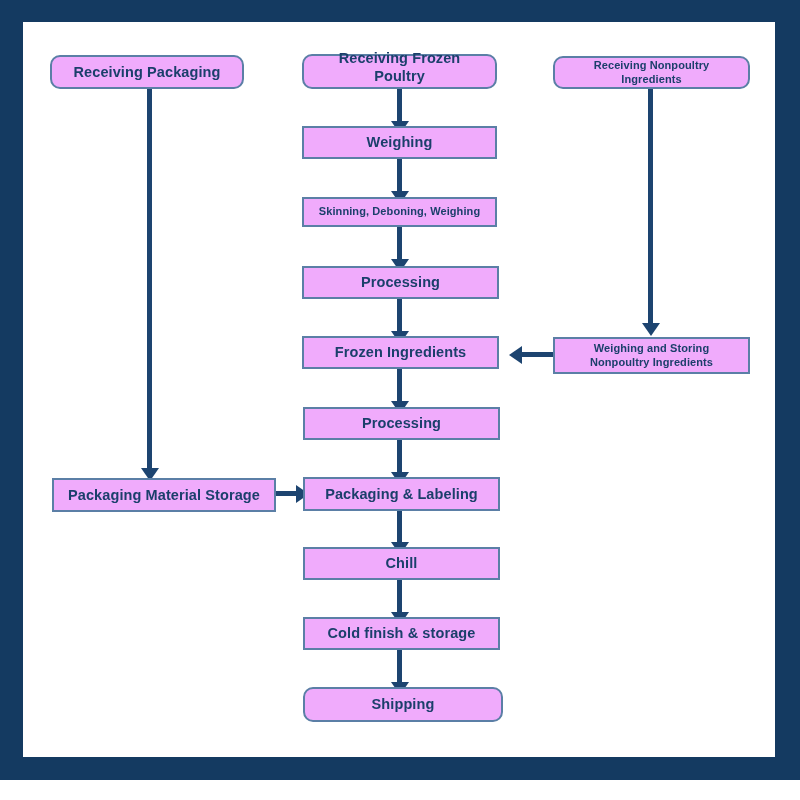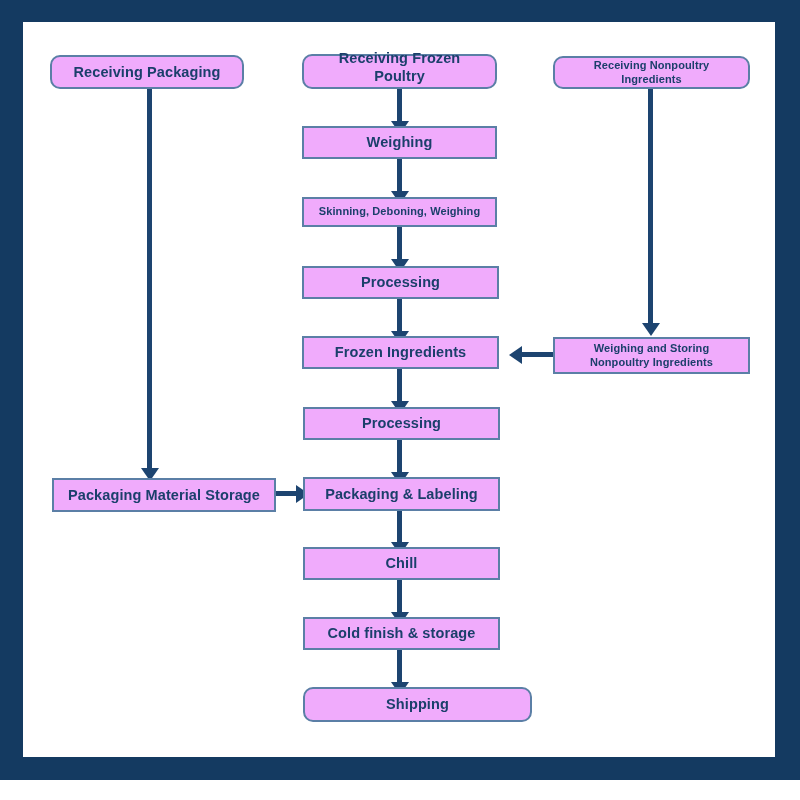--- a/index.html
+++ b/index.html
@@ -203,21 +203,21 @@
     </div>
 
     <div class="node sz-lg" style="left:280px; top:525px; width:197px; height:33px;">
       <span>Chill</span>
     </div>
 
     <div class="node sz-lg" style="left:280px; top:595px; width:197px; height:33px;">
       <span>Cold finish &amp; storage</span>
     </div>
 
-    <div class="node rounded sz-lg" style="left:280px; top:665px; width:229px; height:35px;">
+    <div class="node rounded sz-lg" style="left:280px; top:665px; width:200px; height:35px;">
       <span>Shipping</span>
     </div>
 
     <div class="node rounded sz-sm" style="left:530px; top:34px; width:197px; height:33px;">
       <span>Receiving Nonpoultry Ingredients</span>
     </div>
 
     <div class="node sz-sm" style="left:530px; top:315px; width:197px; height:37px;">
       <span>Weighing and Storing Nonpoultry Ingredients</span>
     </div>

